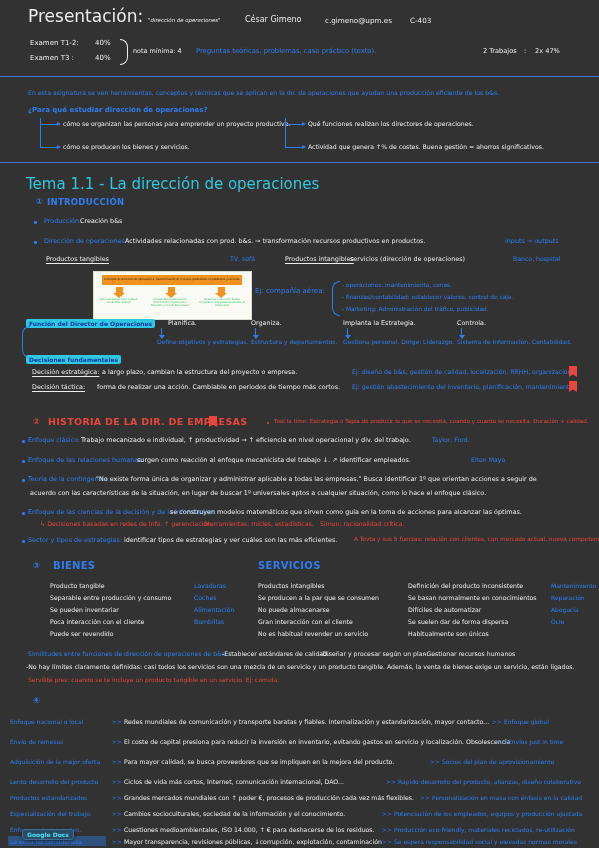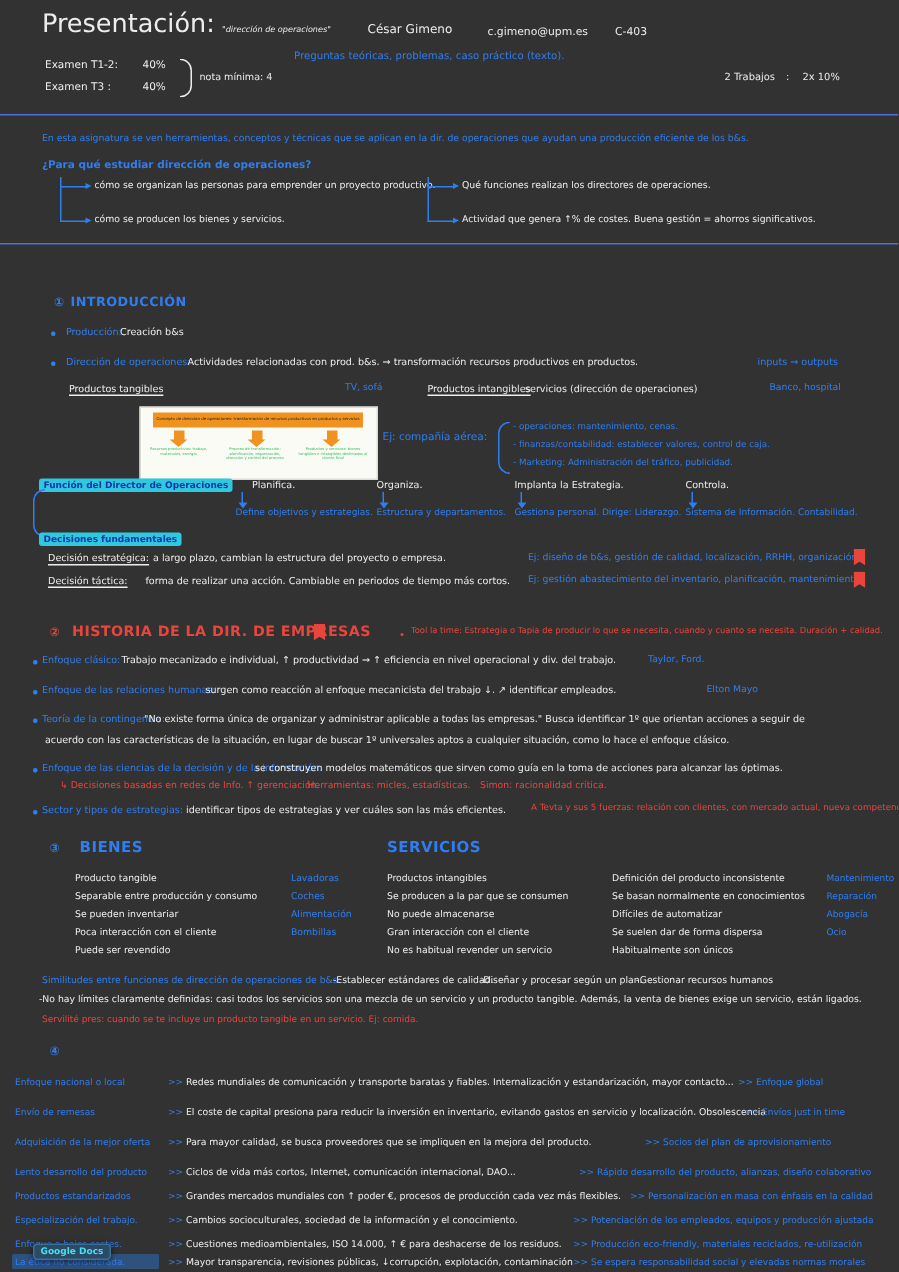--- a/index.html
+++ b/index.html
@@ -71,25 +71,25 @@
   <div class="t hand sm wt" style="left:325px;top:17px;font-size:7.2px;">c.gimeno@upm.es</div>
   <div class="t hand sm wt" style="left:410px;top:17px;font-size:7.2px;">C-403</div>
 
   <div class="t hand sm wt" style="left:30px;top:40px;font-size:7px;">Examen T1-2:</div>
   <div class="t hand sm wt" style="left:95px;top:40px;font-size:7px;">40%</div>
   <div class="t hand sm wt" style="left:30px;top:55px;font-size:7px;">Examen T3 :</div>
   <div class="t hand sm wt" style="left:95px;top:55px;font-size:7px;">40%</div>
   <div class="brace" style="left:120px;top:39px;height:24px;"></div>
 
   <div class="t hand sm wt" style="left:133px;top:48px;font-size:6.4px;">nota mínima: 4</div>
-  <div class="t hand sm bl" style="left:196px;top:34px;font-size:6.8px;">Preguntas teóricas, problemas, caso práctico (texto).</div>
+  <div class="t hand sm bl" style="left:196px;top:48px;font-size:6.8px;">Preguntas teóricas, problemas, caso práctico (texto).</div>
 
   <div class="t hand sm wt" style="left:483px;top:48px;font-size:6.6px;">2 Trabajos</div>
   <div class="t hand sm wt" style="left:524px;top:48px;font-size:6.6px;">:</div>
-  <div class="t hand sm wt" style="left:535px;top:48px;font-size:6.6px;">2x 10%</div>
+  <div class="t hand sm wt" style="left:535px;top:48px;font-size:6.6px;">2x 47%</div>
 
   <div class="hr" style="top:76px;"></div>
 
   <div class="t hand bl" style="left:28px;top:90px;font-size:6.2px;">En esta asignatura se ven  herramientas, conceptos y técnicas  que se aplican en la dir. de operaciones que ayudan una producción eficiente de los b&amp;s.</div>
   <div class="t hand bl b" style="left:28px;top:107px;font-size:7px;">¿Para qué estudiar dirección de operaciones?</div>
 
   <div class="vline" style="left:40px;top:118px;height:30px;"></div>
   <div class="hline" style="left:40px;top:124px;width:18px;"></div>
   <div class="arrhead" style="left:57px;top:121.5px;"></div>
   <div class="t hand wt" style="left:63px;top:121px;font-size:6.2px;">cómo se organizan las personas para emprender un proyecto productivo.</div>
@@ -100,20 +100,21 @@
   <div class="vline" style="left:285px;top:118px;height:30px;"></div>
   <div class="hline" style="left:285px;top:124px;width:18px;"></div>
   <div class="arrhead" style="left:302px;top:121.5px;"></div>
   <div class="t hand wt" style="left:308px;top:121px;font-size:6.2px;">Qué funciones realizan los directores de operaciones.</div>
   <div class="hline" style="left:285px;top:147px;width:18px;"></div>
   <div class="arrhead" style="left:302px;top:144.5px;"></div>
   <div class="t hand wt" style="left:308px;top:144px;font-size:6.2px;">Actividad que genera ↑% de costes. Buena gestión = ahorros significativos.</div>
 
   <div class="hr" style="top:162px;"></div>
 
+  <div class="t hand cy" style="left:26px;top:177px;font-size:15px;color:#2ec9e0;">Tema 1.1 - La dirección de operaciones</div>
   <div class="t hand bl b" style="left:36px;top:198px;font-size:8px;">①</div>
   <div class="t hand bl b" style="left:47px;top:198px;font-size:8.5px;letter-spacing:.3px;">INTRODUCCIÓN</div>
 
   <div class="bul" style="left:34px;top:221px;"></div>
   <div class="t hand bl" style="left:44px;top:218px;font-size:6.4px;">Producción:</div>
   <div class="t hand wt" style="left:80px;top:218px;font-size:6.4px;">Creación b&amp;s</div>
 
   <div class="bul" style="left:34px;top:241px;"></div>
   <div class="t hand bl" style="left:44px;top:238px;font-size:6.4px;">Dirección de operaciones:</div>
   <div class="t hand wt" style="left:125px;top:238px;font-size:6.4px;">Actividades relacionadas con prod. b&amp;s. → transformación recursos productivos en productos.</div>

